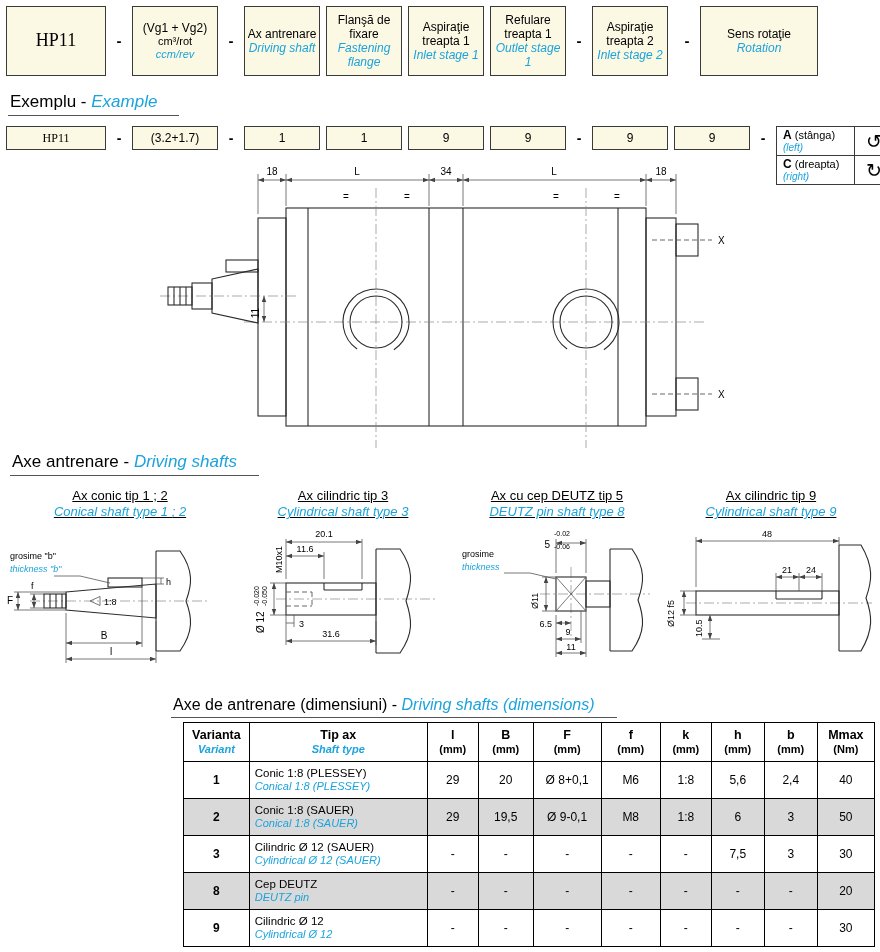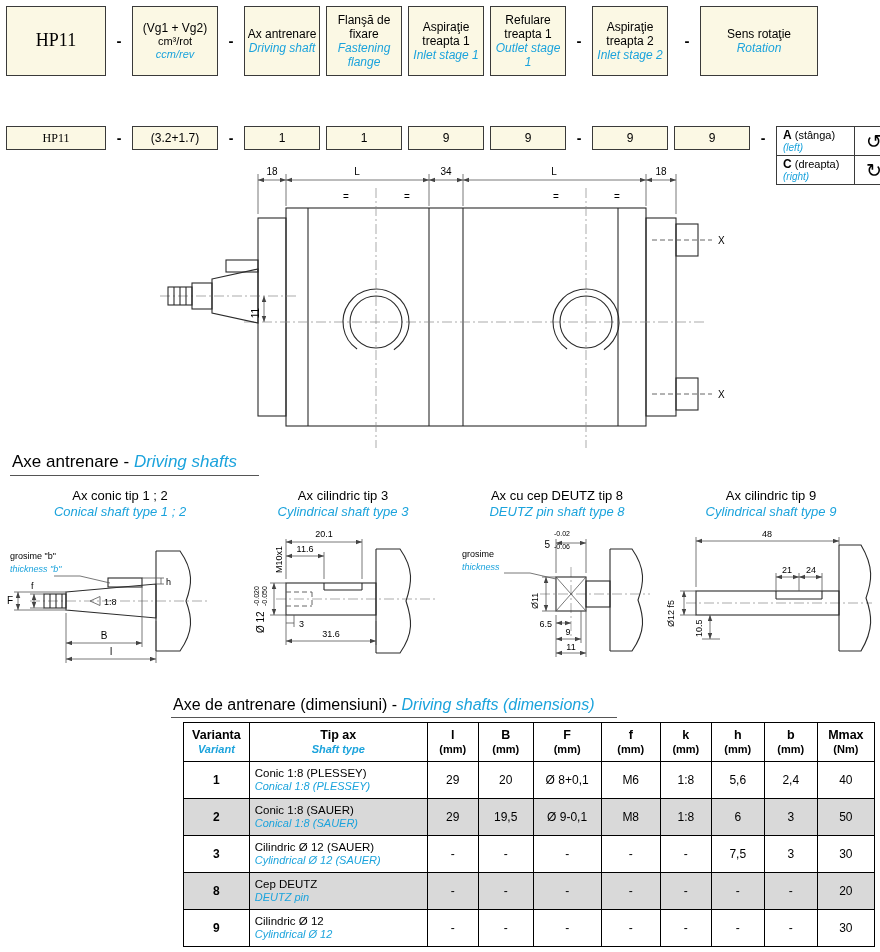--- a/index.html
+++ b/index.html
@@ -51,21 +51,21 @@
   svg .hid{stroke:#555;stroke-width:0.9;fill:none;stroke-dasharray:5 3;}
   svg text{font-size:10px;fill:#000;font-family:"Liberation Sans",sans-serif;}
   svg text.sm{font-size:7px;}
   svg text.md{font-size:9px;}
   svg text.enx{fill:#1BA3DC;font-style:italic;}
 
   .shafts-row{position:absolute;top:488px;left:0;width:880px;display:flex;justify-content:space-between;
               padding:0 4px;box-sizing:border-box;}
   .shaft-block{flex:none;}
   .sb1{width:232px;} .sb2,.sb3,.sb4{width:214px;}
-  .shaft-title{text-align:center;font-size:13px;line-height:1.25;margin-bottom:2px;}
+  .shaft-title{text-align:center;font-size:13px;line-height:1.25;margin-bottom:2px;text-decoration:underline;}
 
   
   .table-wrap{position:absolute;top:722px;left:183px;border-radius:9px;}
   .dim-table{border-collapse:collapse;width:692px;table-layout:fixed;background:#fff;}
   .dim-table th,.dim-table td{border:1px solid #000;text-align:center;vertical-align:middle;padding:1px 2px;}
   .dim-table th{height:36px;font-weight:bold;font-size:12.5px;line-height:1.15;}
   .dim-table th .h2{font-size:11px;}
   .dim-table td{height:34px;font-size:12px;}
   .c-type{text-align:left !important;padding-left:5px !important;line-height:1.15;}
   .t1{font-size:11.5px;} .t2{font-size:11px;}
@@ -113,20 +113,23 @@
       <div class="en">Inlet stage 2</div>
     </div>
     <div class="gap6"></div>
     <div class="sep-top">-</div>
     <div class="code-box w-rot">
       <div>Sens rotaţie</div>
       <div class="en">Rotation</div>
     </div>
   </div>
 
+  <div class="sec-head" id="head-example">
+    <span class="hd-wrap"><span>Exemplu - </span><span class="en">Example</span></span>
+  </div>
 
   <div class="example-row">
     <div class="ex-box w-model" style="font-size:12px;">HP11</div>
     <div class="sep-ex">-</div>
     <div class="ex-box w-vg">(3.2+1.7)</div>
     <div class="sep-ex">-</div>
     <div class="ex-box w-std">1</div>
     <div class="gap6"></div>
     <div class="ex-box w-std">1</div>
     <div class="gap6"></div>
@@ -331,21 +334,21 @@
           <text x="55" y="105" class="sm">-0.020</text>
           <text x="55" y="113" class="sm">-0.050</text>
         </g>
         <text x="63" y="104" class="md">3</text>
         <text x="95" y="114" text-anchor="middle" class="md">31.6</text>
       </svg>
     </div>
 
     <div class="shaft-block sb3">
       <div class="shaft-title">
-        <div>Ax cu cep DEUTZ tip 8</div>
+        <div>Ax cu cep DEUTZ tip 5</div>
         <div class="en">DEUTZ pin shaft type 8</div>
       </div>
       <svg width="214" height="152" viewBox="0 0 214 152">
         <line class="cl" x1="90" y1="71" x2="200" y2="71"></line>
         <line class="cl" x1="121" y1="44" x2="121" y2="116"></line>
         <g class="ln">
           <path d="M160,26 L160,128"></path>
           <path d="M160,26 L182,26 C196,46 194,60 188,77 C194,94 196,108 182,128 L160,128"></path>
           <rect x="106" y="54" width="30" height="34"></rect>
           <rect x="136" y="58" width="24" height="26"></rect>

